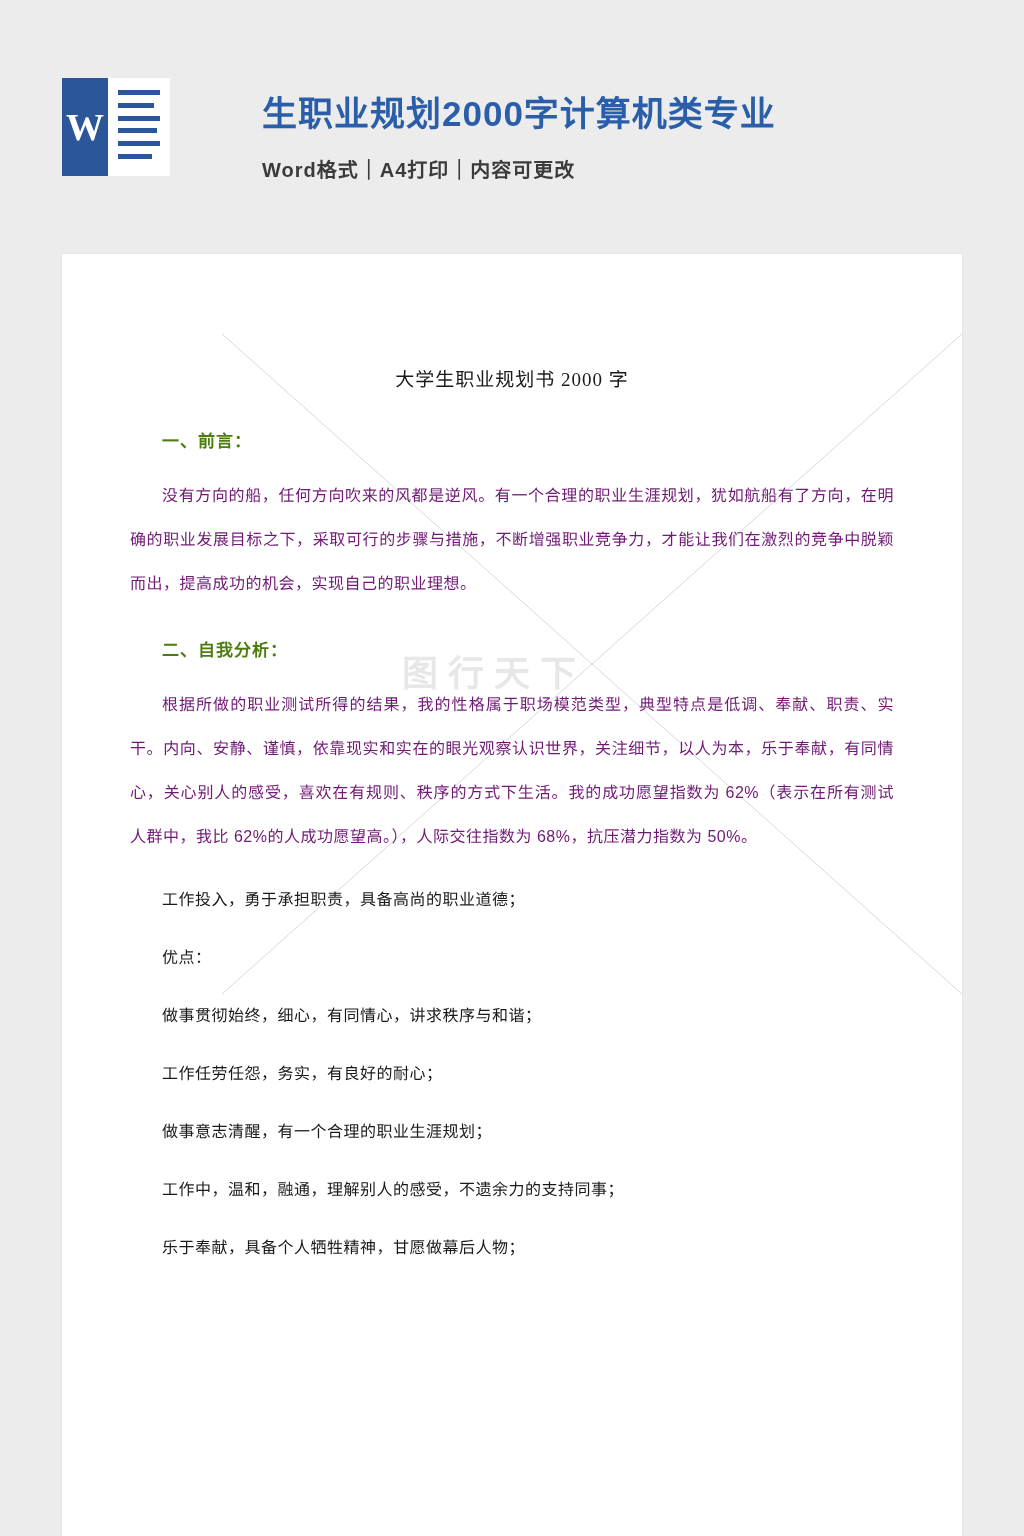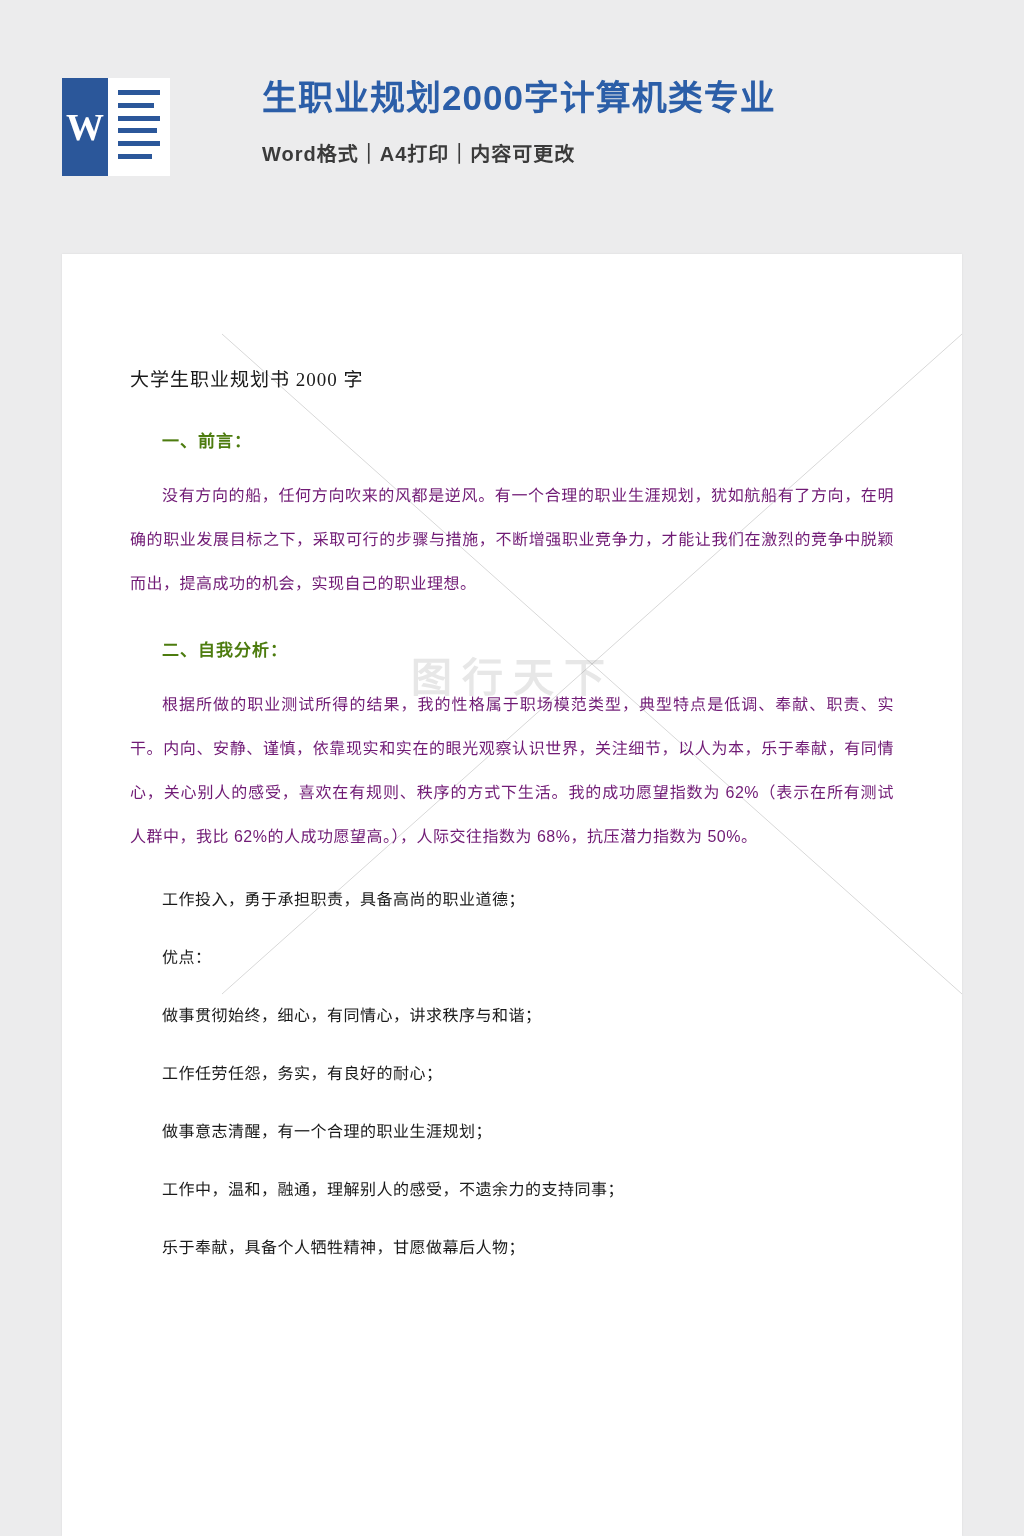--- a/index.html
+++ b/index.html
@@ -58,21 +58,21 @@
     background: #2b579a;
     margin-bottom: 5px;
   }
   .logo-right i:nth-child(2) { width: 86%; }
   .logo-right i:nth-child(4) { width: 92%; }
   .logo-right i:nth-child(6) { width: 80%; }
 
   .banner-text {
     position: absolute;
     left: 262px;
-    top: 76px;
+    top: 92px;
     width: 700px;
   }
   .banner-title {
     color: #2b5ea8;
     font-size: 35px;
     font-weight: bold;
     letter-spacing: 1px;
     line-height: 44px;
     white-space: nowrap;
   }
@@ -103,32 +103,33 @@
 
   
   .diag {
     position: absolute;
     top: 0; left: 0; right: 0; bottom: 0;
     pointer-events: none;
     z-index: 1;
   }
   .watermark {
     position: absolute;
-    left: 349px;
+    left: 340px;
     top: 390px;
-    font-size: 41px;
+    font-size: 36px;
     color: rgba(120,120,120,0.18);
     font-family: Liberation Sans, sans-serif;
     letter-spacing: 10px;
     font-weight: bold;
     z-index: 1;
     pointer-events: none;
   }
 
   .doc-title {
+    text-align: center;
     font-size: 19px;
     color: #1a1a1a;
     font-family: "Liberation Serif", "DejaVu Serif", serif;
     margin-bottom: 36px;
     letter-spacing: 1px;
   }
   .heading {
     font-size: 17px;
     font-weight: bold;
     color: #4d7c0f;

